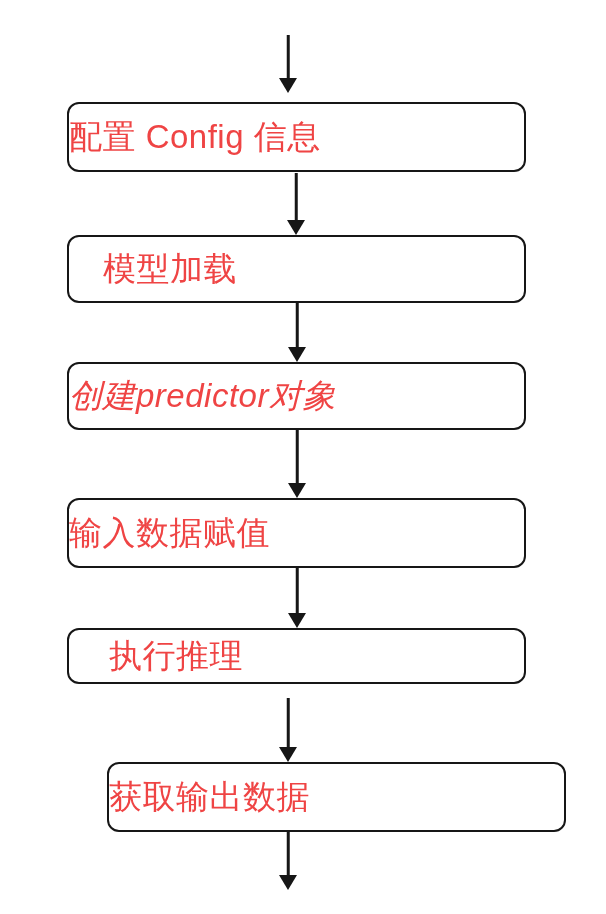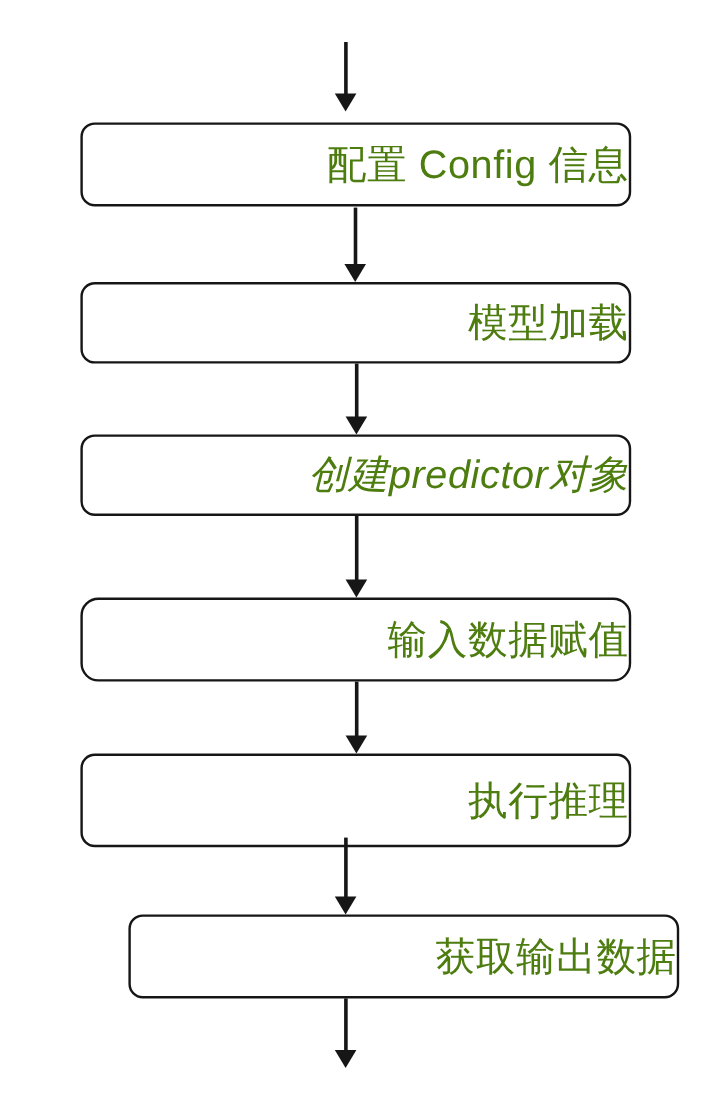--- a/index.html
+++ b/index.html
@@ -18,31 +18,31 @@
   .node {
     position: absolute;
     left: 67px;
     width: 459px;
     box-sizing: border-box;
     border: 2.5px solid #161616;
     border-radius: 12px;
     background: #ffffff;
     display: flex;
     align-items: center;
-    justify-content: flex-end;
+    justify-content: flex-start;
     font-size: 33px;
-    color: #4d7c0f;
+    color: #ef4444;
     letter-spacing: 0.5px;
     white-space: nowrap;
   }
   .n1 { top: 102px; height: 70px; }
   .n2 { top: 235px; height: 68px; padding-left: 34px; }
   .n3 { top: 362px; height: 68px; font-style: italic; }
-  .n4 { top: 498px; height: 70px; border-radius: 15px; }
-  .n5 { top: 628px; height: 78px; }
+  .n4 { top: 498px; height: 70px; }
+  .n5 { top: 628px; height: 56px; padding-left: 40px; }
   .n6 { top: 762px; height: 70px; margin-left: 40px; }
 
   .arrow {
     position: absolute;
     width: 18px;
   }
   .arrow .arrow-line {
     position: absolute;
     left: 50%;
     transform: translateX(-50%);

